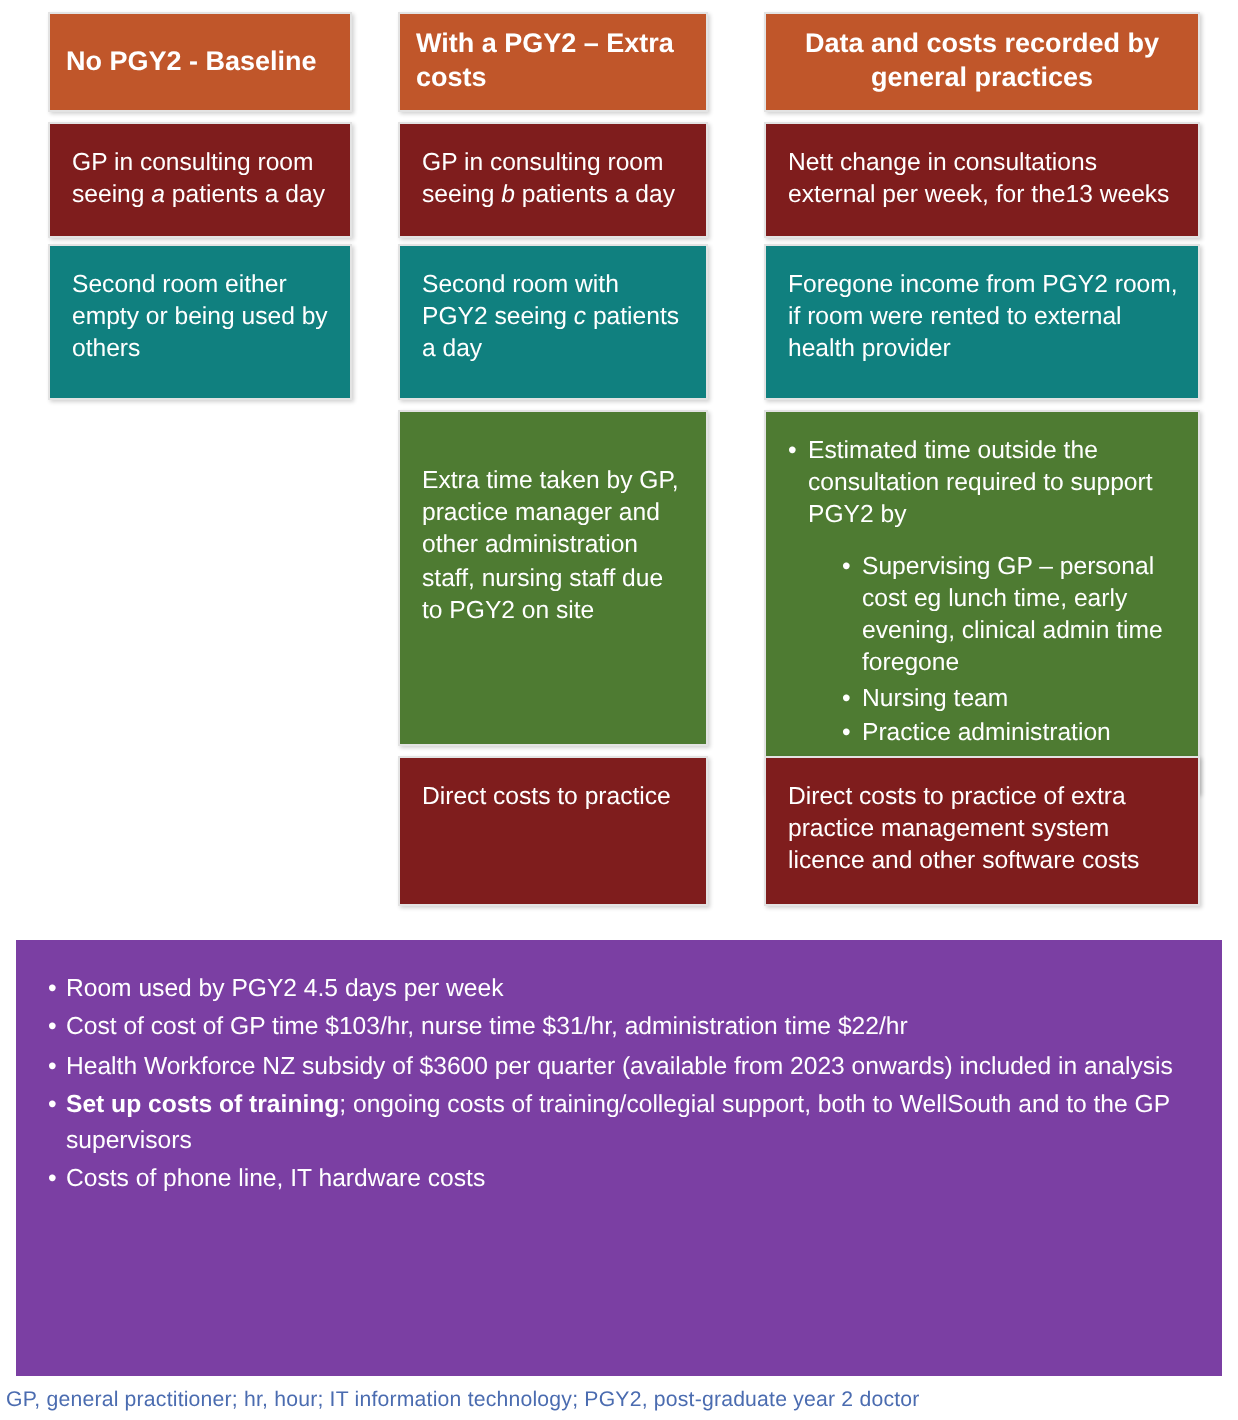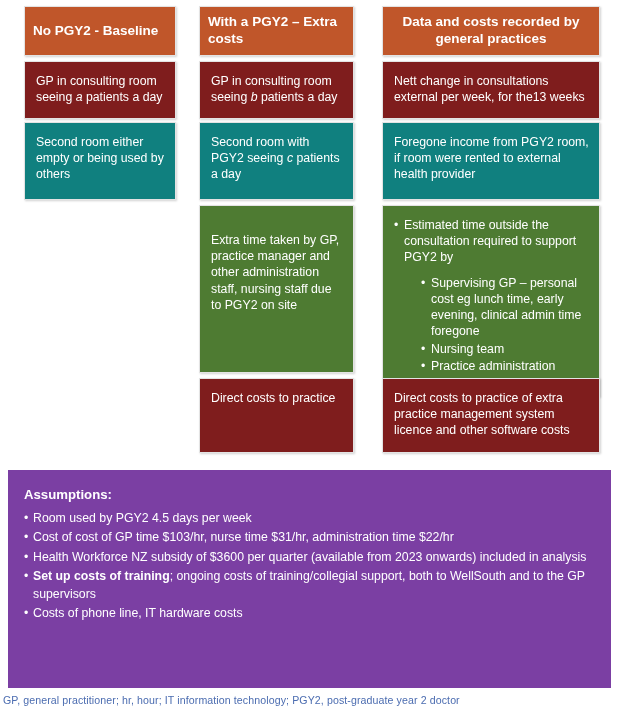--- a/index.html
+++ b/index.html
@@ -162,21 +162,20 @@
       </ul>
     </li>
   </ul>
 </div>
 
 <div class="box blue body-box" style="left:382px; top:378px; width:218px; height:75px;">
   <span>Direct costs to practice of extra practice management system licence and other software costs</span>
 </div>
 
 <div id="assumptions-panel">
-  <div class="sect-title">Assumptions:</div>
   <ul class="bl">
     <li><span>Room used by PGY2 4.5 days per week</span></li>
     <li><span>Cost of cost of GP time $103/hr, nurse time $31/hr,  administration time $22/hr</span></li>
     <li><span>Health Workforce NZ subsidy of $3600 per quarter (available from 2023 onwards) included in analysis</span></li>
   </ul>
 
   <ul class="bl">
     <li><b>Set up costs of training</b><span>; ongoing costs of training/collegial support, both to WellSouth and to the GP supervisors</span></li>
     <li><span>Costs of phone line, IT hardware costs</span></li>
   </ul>

